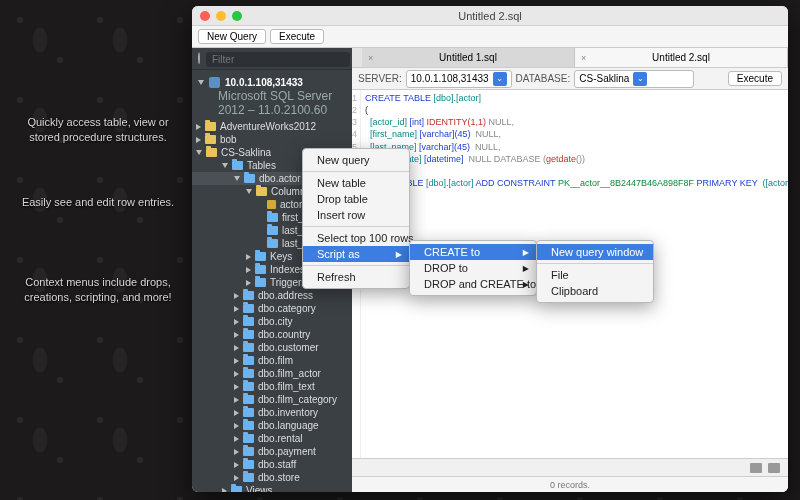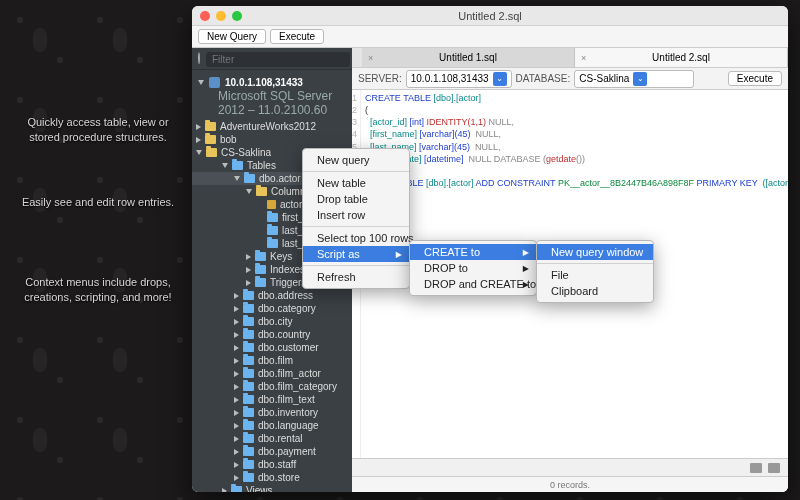--- a/index.html
+++ b/index.html
@@ -226,26 +226,26 @@
               <span>dbo.film</span>
             </div>
             <div class="node i3">
               <span class="arrow right"></span>
               <span class="ficon"></span>
               <span>dbo.film_actor</span>
             </div>
             <div class="node i3">
               <span class="arrow right"></span>
               <span class="ficon"></span>
+              <span>dbo.film_text</span>
+            </div>
+            <div class="node i3">
+              <span class="arrow right"></span>
+              <span class="ficon"></span>
               <span>dbo.film_category</span>
-            </div>
-            <div class="node i3">
-              <span class="arrow right"></span>
-              <span class="ficon"></span>
-              <span>dbo.film_text</span>
             </div>
             <div class="node i3">
               <span class="arrow right"></span>
               <span class="ficon"></span>
               <span>dbo.inventory</span>
             </div>
             <div class="node i3">
               <span class="arrow right"></span>
               <span class="ficon"></span>
               <span>dbo.language</span>

